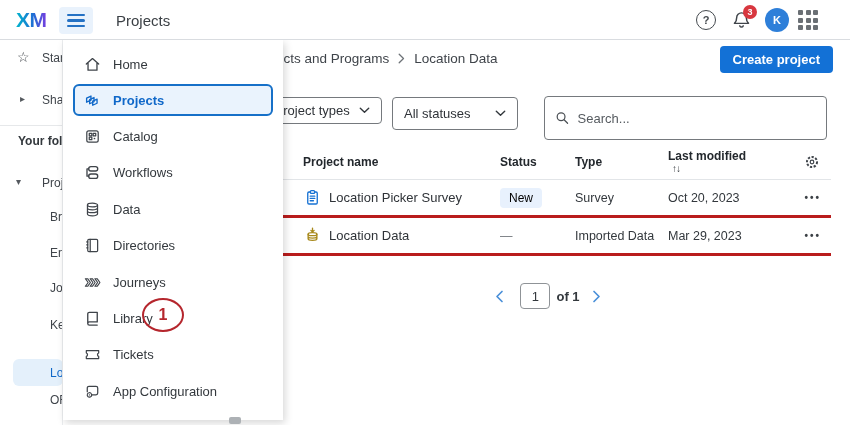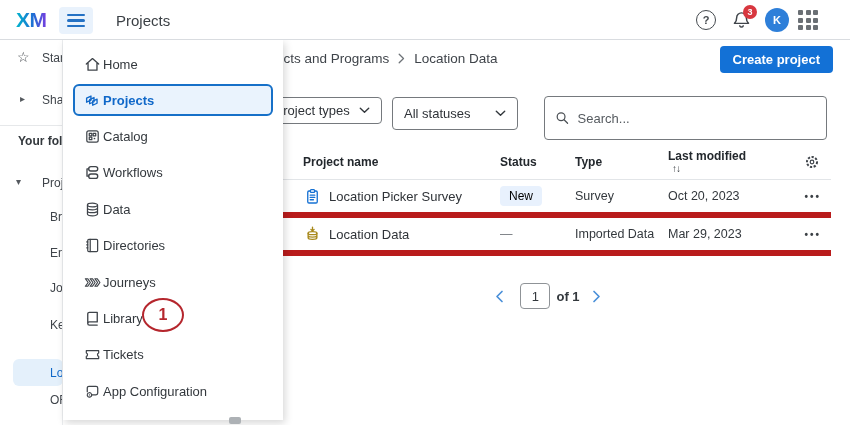--- a/index.html
+++ b/index.html
@@ -32,21 +32,21 @@
   .sb-divider { position:absolute; left:0; top:85px; width:63px; height:1px; background:#e6e8ea; }
   .sb-section { position:absolute; left:18px; top:94px; font-size:12px; font-weight:700; color:#33383d; white-space:nowrap; }
   .sb-caret { color:#555a5f; font-size:10px; }
   .sb-star { font-size:14px; color:#44494e; }
   .sb-hl { position:absolute; left:13px; top:319px; width:50px; height:27px; background:#e4f0fb; border-radius:6px; }
   .sb-sel { color:#1068c9; font-weight:400; }
 
   
   .menu { position:absolute; left:63px; top:40px; width:220px; height:380px; background:#fff; z-index:30;
         box-shadow:2px 3px 8px rgba(0,0,0,.16); padding-top:6px; }
-  .mi { height:36.4px; display:flex; align-items:center; padding-left:20px; gap:1px; font-size:13px; color:#33383d; cursor:pointer; }
+  .mi { height:36.4px; display:flex; align-items:center; padding-left:20px; gap:11px; font-size:13px; color:#33383d; cursor:pointer; }
   .mi .ic { width:19px; height:19px; flex:0 0 19px; }
   .mi.active { margin:2px 10px; height:32px; padding-left:8px; border:2px solid #1670c8; background:#eaf3fd; border-radius:6px;
         color:#1068c9; font-weight:700; }
   .annot { position:absolute; left:79px; top:258px; width:42px; height:34px; border:2.5px solid #b5262d; border-radius:50%;
         color:#b5262d; font-size:16px; font-weight:600; display:flex; align-items:center; justify-content:center; background:transparent; }
   .scrollthumb { position:absolute; left:229px; top:417px; width:12px; height:7px; background:#adb1b5; border-radius:2px; z-index:35; cursor:grab; }
 
   
   .main { position:absolute; left:0; top:40px; right:0; bottom:0; background:#fff; z-index:1; }
   .crumbs { position:absolute; left:252px; top:11px; display:flex; align-items:center; gap:9px; font-size:13.5px; color:#3f444a; }
@@ -59,21 +59,21 @@
   .dd1 { left:246px; top:57px; width:136px; height:27px; }
   .dd2 { left:392px; top:57px; width:126px; height:33px; }
   .searchbox { position:absolute; left:544px; top:56px; width:283px; height:44px; border:1px solid #75797d; border-radius:4px;
         display:flex; align-items:center; gap:8px; padding:0 10px; background:#fff; }
   .searchbox input { border:none; outline:none; font-size:13px; width:100%; color:#33383d; font-family:inherit; background:transparent; }
   .searchbox input::placeholder { color:#565b60; opacity:1; }
 
   .thead, .trow { position:absolute; left:265px; width:566px; display:grid;
         grid-template-columns:38px 197px 75px 93px 92px 71px; align-items:center; }
   .thead { top:104px; height:36px; border-bottom:1px solid #e2e5e8; font-size:12px; font-weight:700; color:#23282d; }
-  .trow { height:38px; border-bottom:6px solid #b91c1c; font-size:12.5px; color:#33383d; cursor:pointer; }
+  .trow { height:38px; border-bottom:3px solid #b91c1c; font-size:12.5px; color:#33383d; cursor:pointer; }
   .row1 { top:140px; } .row2 { top:178px; }
   .cell-name { display:flex; align-items:center; gap:7px; font-size:13px; color:#2f3338; }
   .cell-end { display:flex; justify-content:flex-end; padding-right:10px; align-items:center; }
   .sorticon { font-size:10px; letter-spacing:-1px; margin-left:4px; color:#33383d; }
   .modhead { display:flex; align-items:flex-start; cursor:pointer;flex-direction:column; }
   .stub { width:4px; height:5px; background:#c3c8cd; border-radius:1px; margin-left:18px; }
   .newbadge { display:inline-block; background:#e8f1fd; color:#000000; font-size:12px; padding:3px 9px; border-radius:4px; }
   .dash { color:#6f747a; }
   .dots { font-size:10px; letter-spacing:2px; color:#3b4045; font-weight:700; cursor:pointer; }
 

